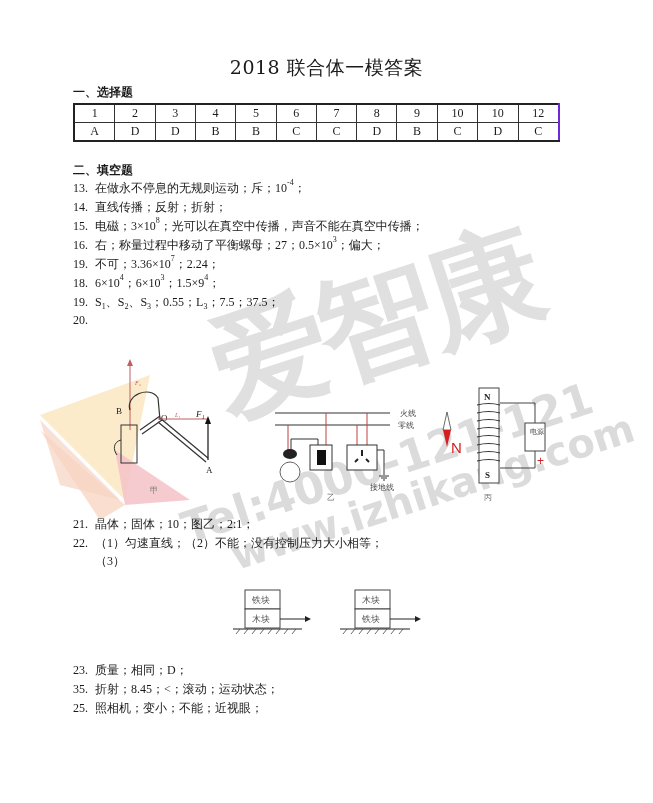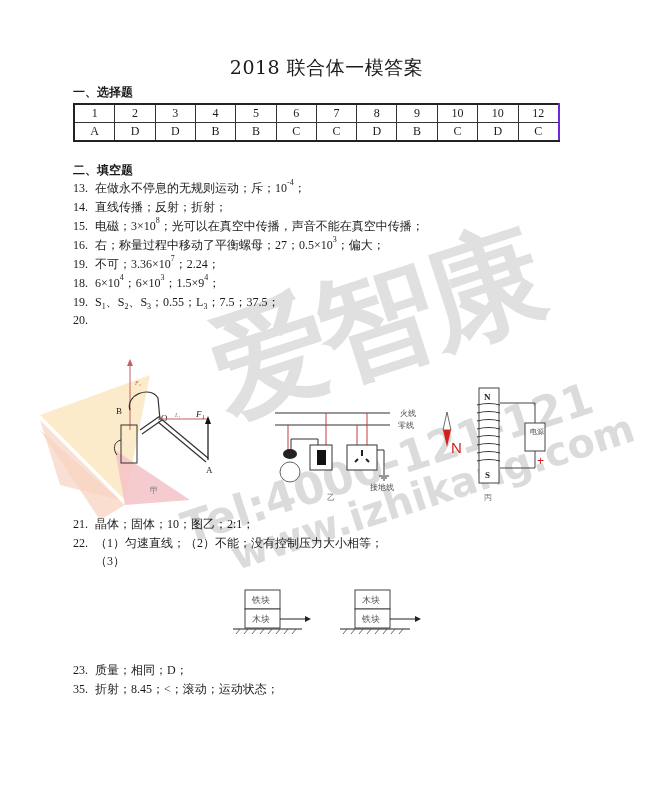--- a/index.html
+++ b/index.html
@@ -232,14 +232,17 @@
       </g>
     </g>
   </svg>
 
   <div class="line" style="top:662px">
     <span class="num">23.</span><span>质量；相同；D；</span>
   </div>
   <div class="line" style="top:681px">
     <span class="num">35.</span><span>折射；8.45；&lt;；滚动；运动状态；</span>
   </div>
+  <div class="line" style="top:700px">
+    <span class="num">25.</span><span>照相机；变小；不能；近视眼；</span>
+  </div>
 
 </div>
 
 </body></html>

